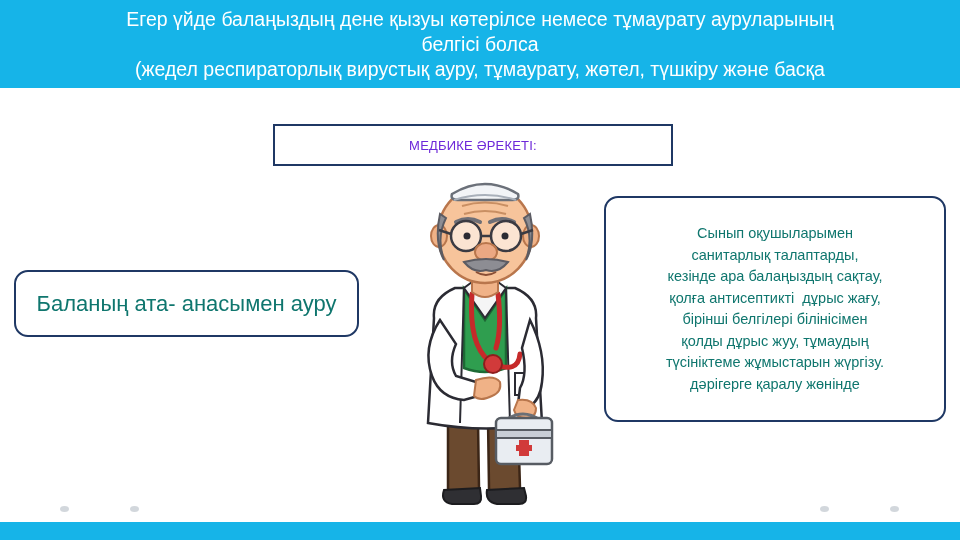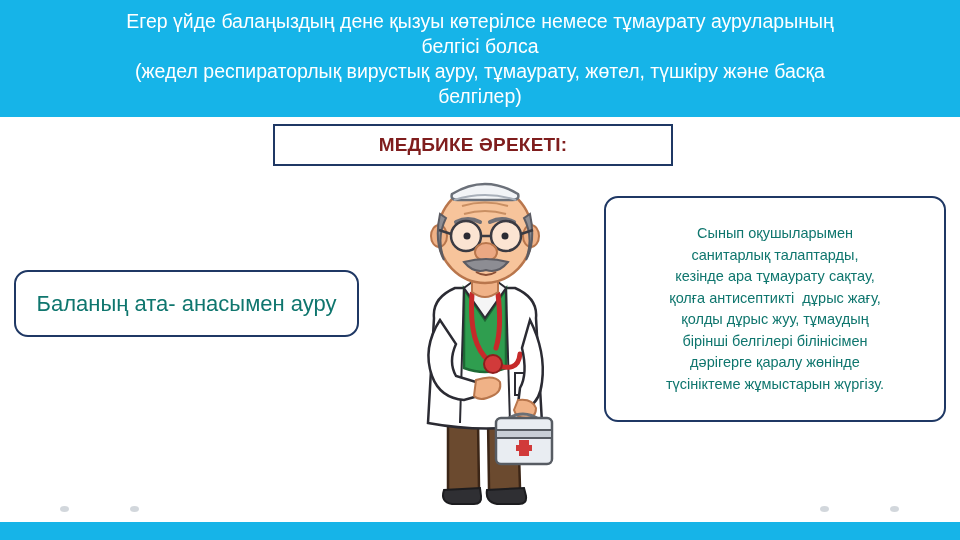--- a/index.html
+++ b/index.html
@@ -14,21 +14,21 @@
     overflow: hidden;
     position: relative;
   }
 
   
   .header-banner {
     position: absolute;
     left: 0;
     top: 0;
     width: 960px;
-    height: 117px;
+    height: 88px;
     background: #16b4e8;
     box-sizing: border-box;
     display: flex;
     flex-direction: column;
     align-items: center;
     justify-content: center;
     padding: 0 30px;
   }
   .header-line {
     color: #ffffff;
@@ -45,23 +45,23 @@
     top: 124px;
     width: 396px;
     height: 38px;
     border: 2px solid #1f3864;
     background: #ffffff;
     display: flex;
     align-items: center;
     justify-content: center;
   }
   .title-box-text {
-    color: #7f1d1d;
-    font-size: 19px;
-    font-weight: bold;
+    color: #6d28d9;
+    font-size: 13px;
+    font-weight: normal;
     letter-spacing: 0.2px;
   }
 
   
   .callout {
     position: absolute;
     border: 2px solid #1f3864;
     border-radius: 14px;
     background: #ffffff;
     box-sizing: border-box;
@@ -132,40 +132,39 @@
     height: 340px;
   }
 </style>
 </head>
 <body>
 
 <div class="header-banner">
   <div class="header-line">Егер үйде балаңыздың дене қызуы көтерілсе немесе тұмаурату ауруларының</div>
   <div class="header-line">белгісі болса</div>
   <div class="header-line">(жедел респираторлық вирустық ауру, тұмаурату, жөтел, түшкіру және басқа</div>
-  <div class="header-line">белгілер)</div>
 </div>
 
 <div class="title-box">
   <span class="title-box-text">МЕДБИКЕ ӘРЕКЕТІ:</span>
 </div>
 
 <div class="callout callout-left">
   <div class="line">Баланың ата- анасымен ауру</div>
 </div>
 
 <div class="callout callout-right">
   <div class="line">Сынып оқушыларымен</div>
   <div class="line">санитарлық талаптарды,</div>
-  <div class="line">кезінде ара тұмаурату сақтау,</div>
+  <div class="line">кезінде ара балаңыздың сақтау,</div>
   <div class="line">қолға антисептикті  дұрыс жағу,</div>
+  <div class="line">бірінші белгілері білінісімен</div>
   <div class="line">қолды дұрыс жуу, тұмаудың</div>
-  <div class="line">бірінші белгілері білінісімен</div>
+  <div class="line">түсініктеме жұмыстарын жүргізу.</div>
   <div class="line">дәрігерге қаралу жөнінде</div>
-  <div class="line">түсініктеме жұмыстарын жүргізу.</div>
 </div>
 
 <div class="doctor">
   <svg viewBox="0 0 250 340" width="250" height="340" xmlns="http://www.w3.org/2000/svg">
 
     <path d="M88 252 L88 320 Q88 330 98 330 L112 330 Q120 330 119 320 L118 252 Z" fill="#6b4a2f" stroke="#3b2516" stroke-width="2.5"></path>
     <path d="M128 252 L129 320 Q129 330 139 330 L153 330 Q161 330 160 320 L158 252 Z" fill="#6b4a2f" stroke="#3b2516" stroke-width="2.5"></path>
 
     <path d="M84 322 Q80 334 92 336 L114 336 Q122 336 121 328 L120 320 Z" fill="#2f2f33" stroke="#1c1c1f" stroke-width="2"></path>
     <path d="M127 322 Q125 334 137 336 L159 336 Q167 336 166 328 L164 320 Z" fill="#2f2f33" stroke="#1c1c1f" stroke-width="2"></path>

